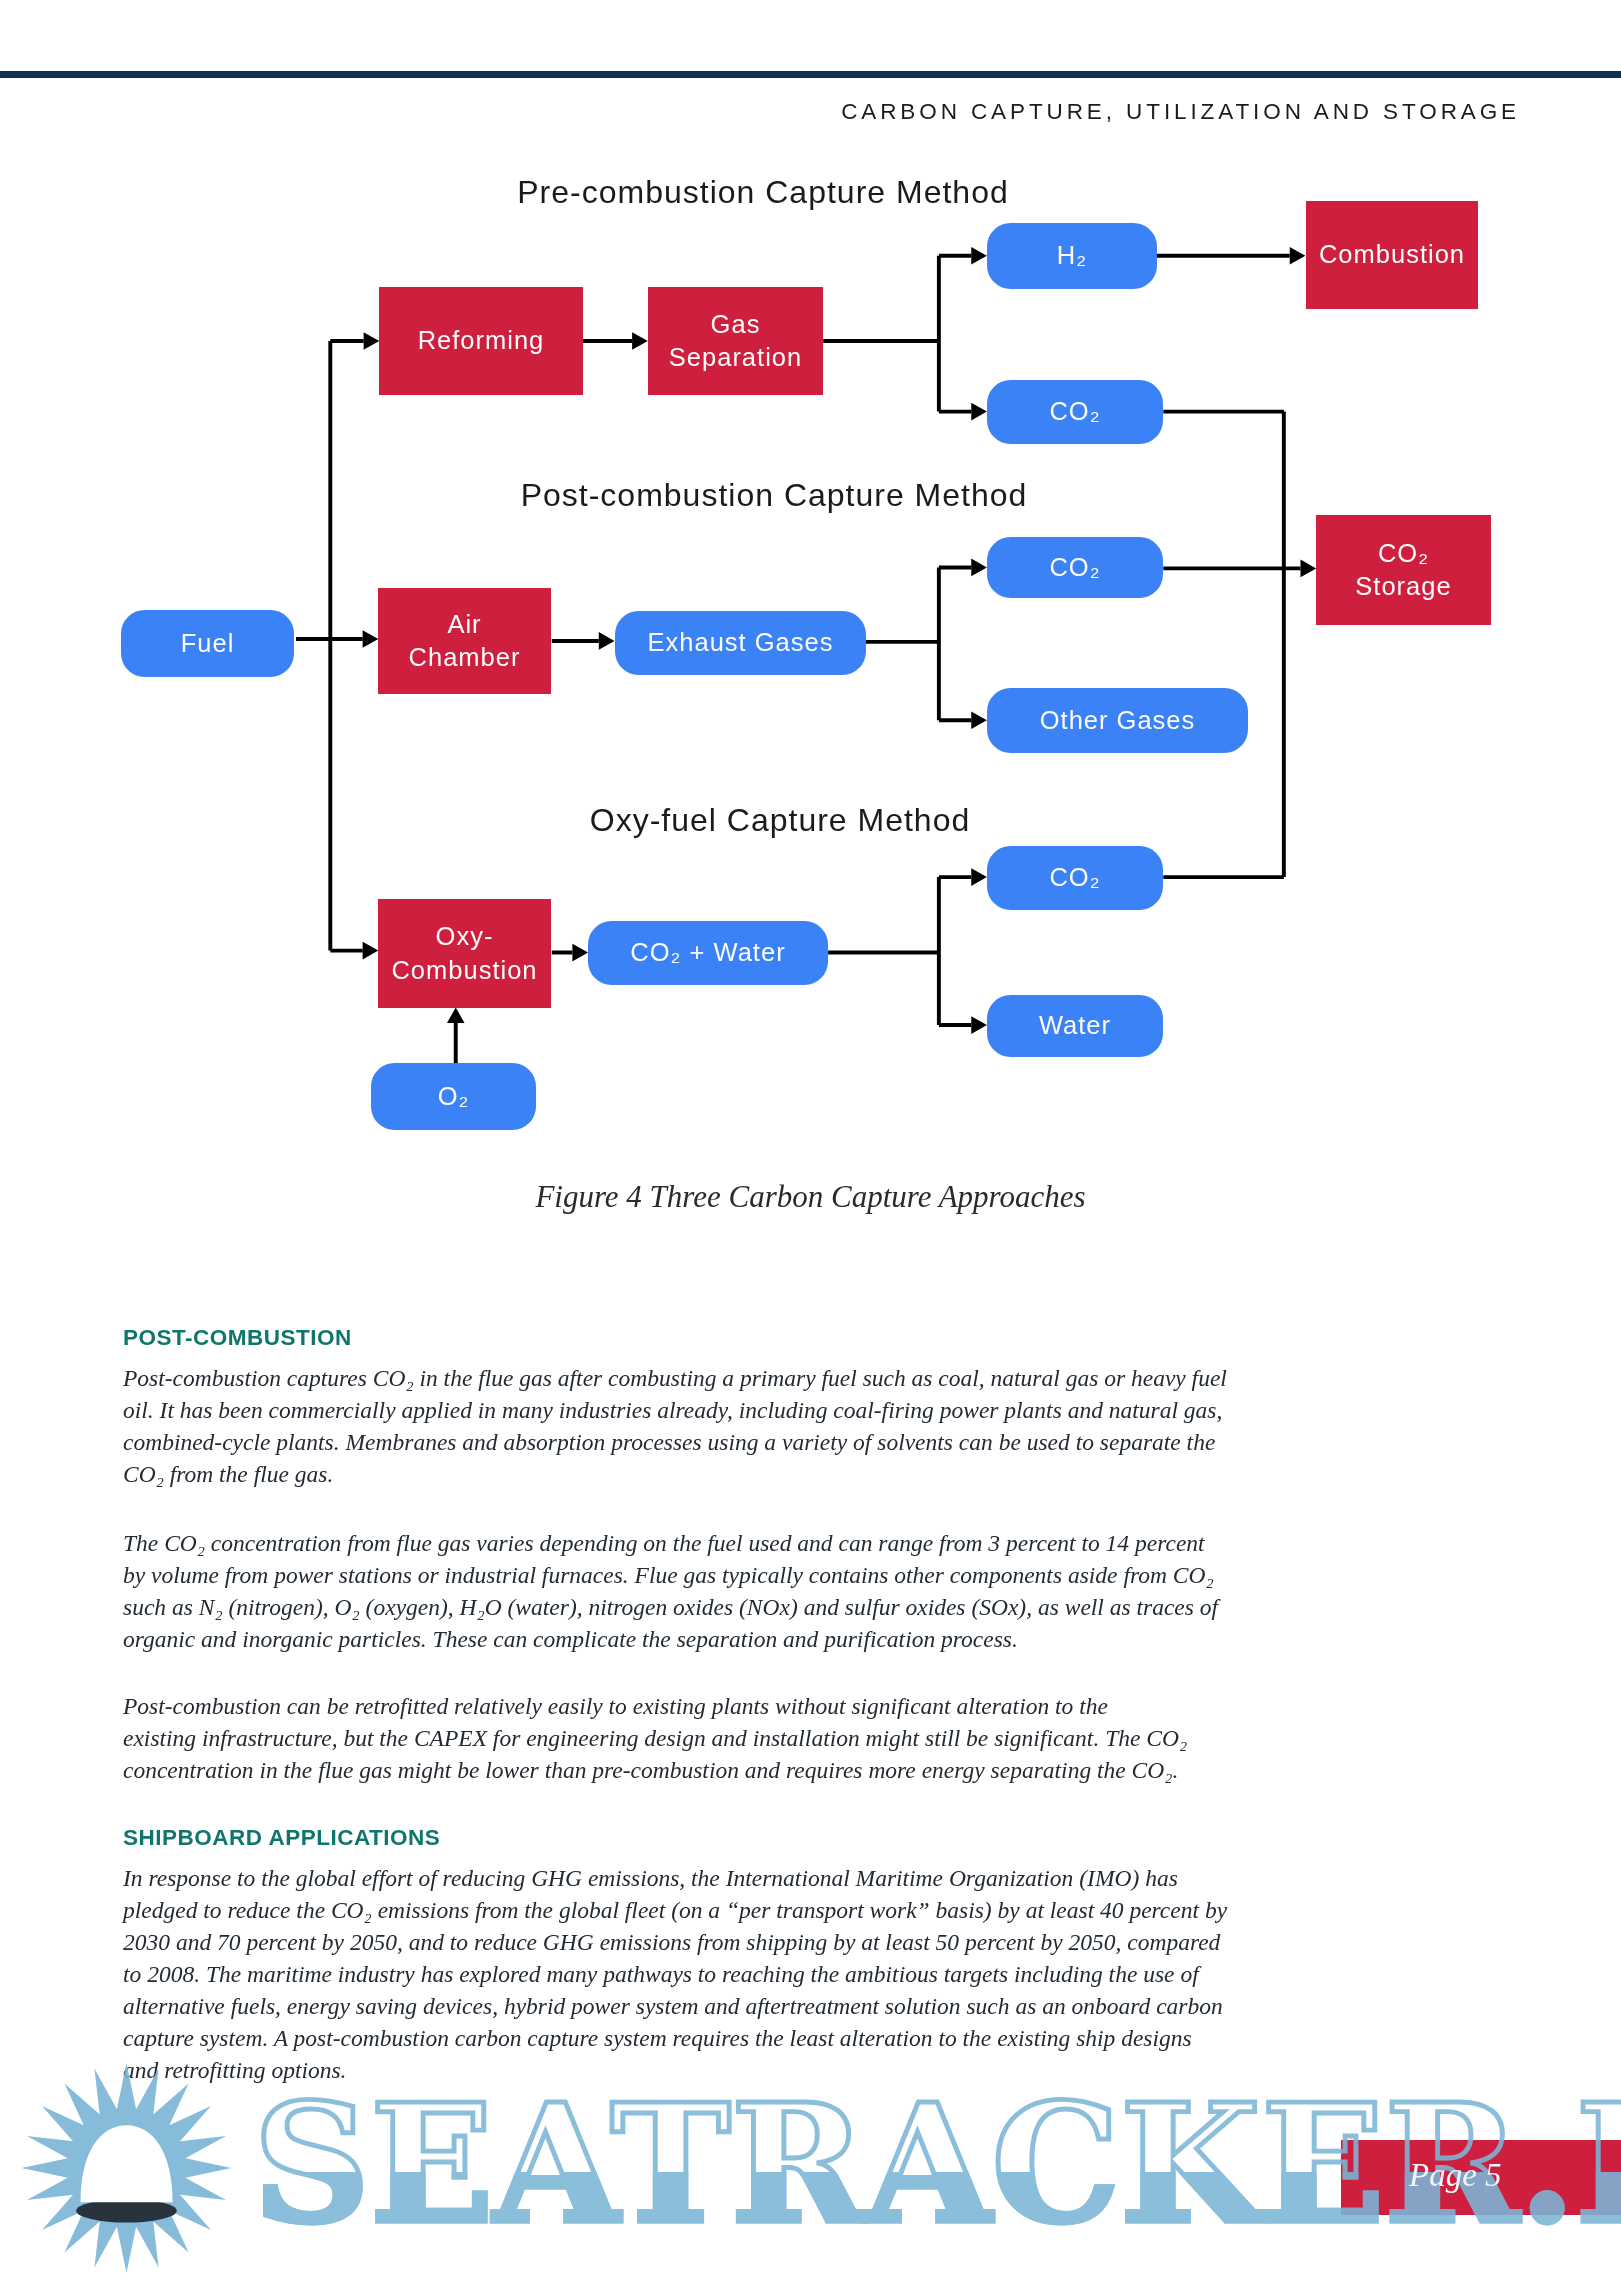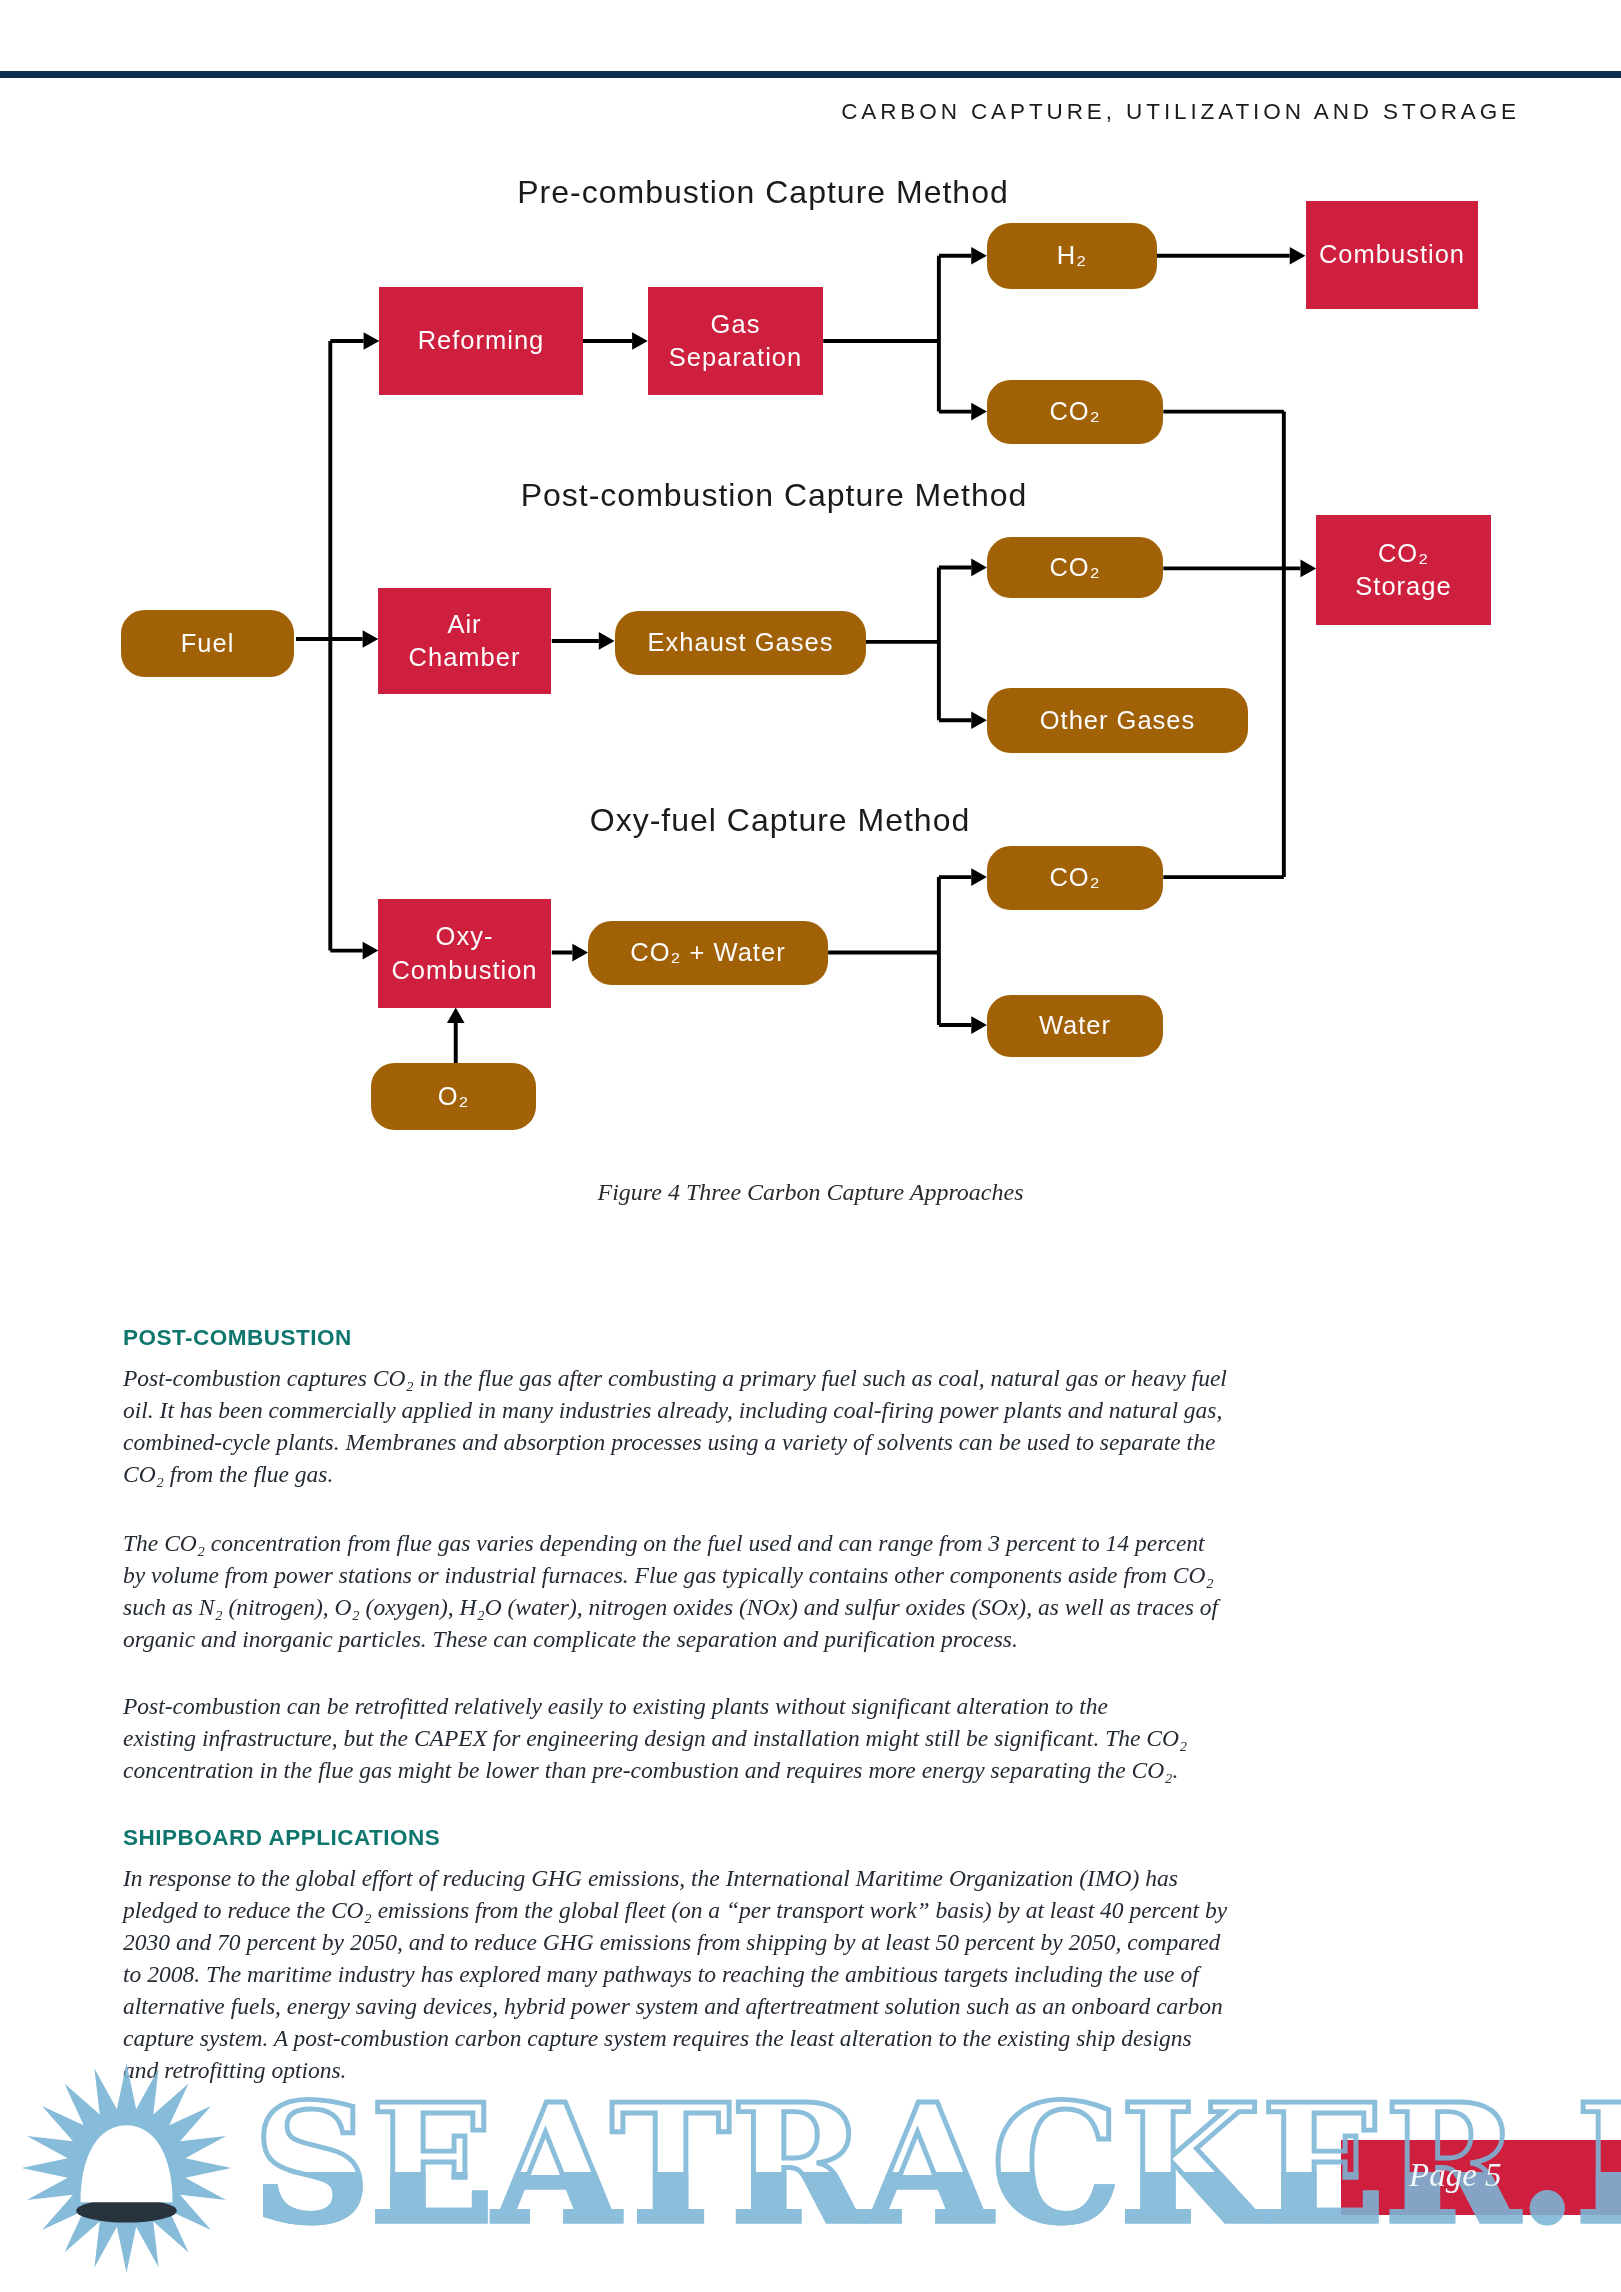--- a/index.html
+++ b/index.html
@@ -10,27 +10,27 @@
   .top-bar{position:absolute;left:0;top:71px;width:1621px;height:6.9px;background:#0f3150;}
   .doc-header{position:absolute;top:99px;right:101px;font-size:22.5px;letter-spacing:3.9px;
               color:#1c1c1c;font-weight:400;}
 
   
   .diag-title{position:absolute;width:588px;text-align:center;font-size:32px;letter-spacing:1px;
               color:#1b1b1b;font-weight:400;}
   .box{position:absolute;display:flex;align-items:center;justify-content:center;text-align:center;
        color:#fdfcfc;font-size:25.5px;letter-spacing:1px;line-height:1.3;white-space:pre-line;z-index:2;}
   .red-box{background:#ce203e;}
-  .navy-box{background:#a16207;border-radius:23.5px;}
+  .navy-box{background:#3b82f6;border-radius:23.5px;}
   .connector-svg{position:absolute;left:0;top:0;z-index:1;}
 
   
   .fig-caption{position:absolute;left:0;top:1179px;width:1621px;text-align:center;
                font-family:"Liberation Serif","DejaVu Serif",serif;font-style:italic;
-               font-size:24px;color:#2a2a2a;z-index:1;}
+               font-size:31px;color:#2a2a2a;z-index:1;}
   .section-title{position:absolute;left:123px;top:1277px;font-size:28px;font-weight:700;
                  letter-spacing:1px;color:#ce203e;z-index:1;}
   .sub-heading{position:absolute;left:123px;font-size:22.5px;font-weight:700;letter-spacing:0.5px;
                color:#0f766e;z-index:1;}
   .para{position:absolute;left:123px;width:1470px;font-family:"Liberation Serif","DejaVu Serif",serif;
         font-size:23.5px;line-height:32px;color:#232a33;white-space:pre-line;z-index:1;font-style:italic;}
 
   
   .page-badge{position:absolute;left:1341px;top:2140px;width:280px;height:75px;background:#ce203e;z-index:4;}
   .page-label{position:absolute;left:1409px;top:2157px;z-index:6;color:#eef6fb;

